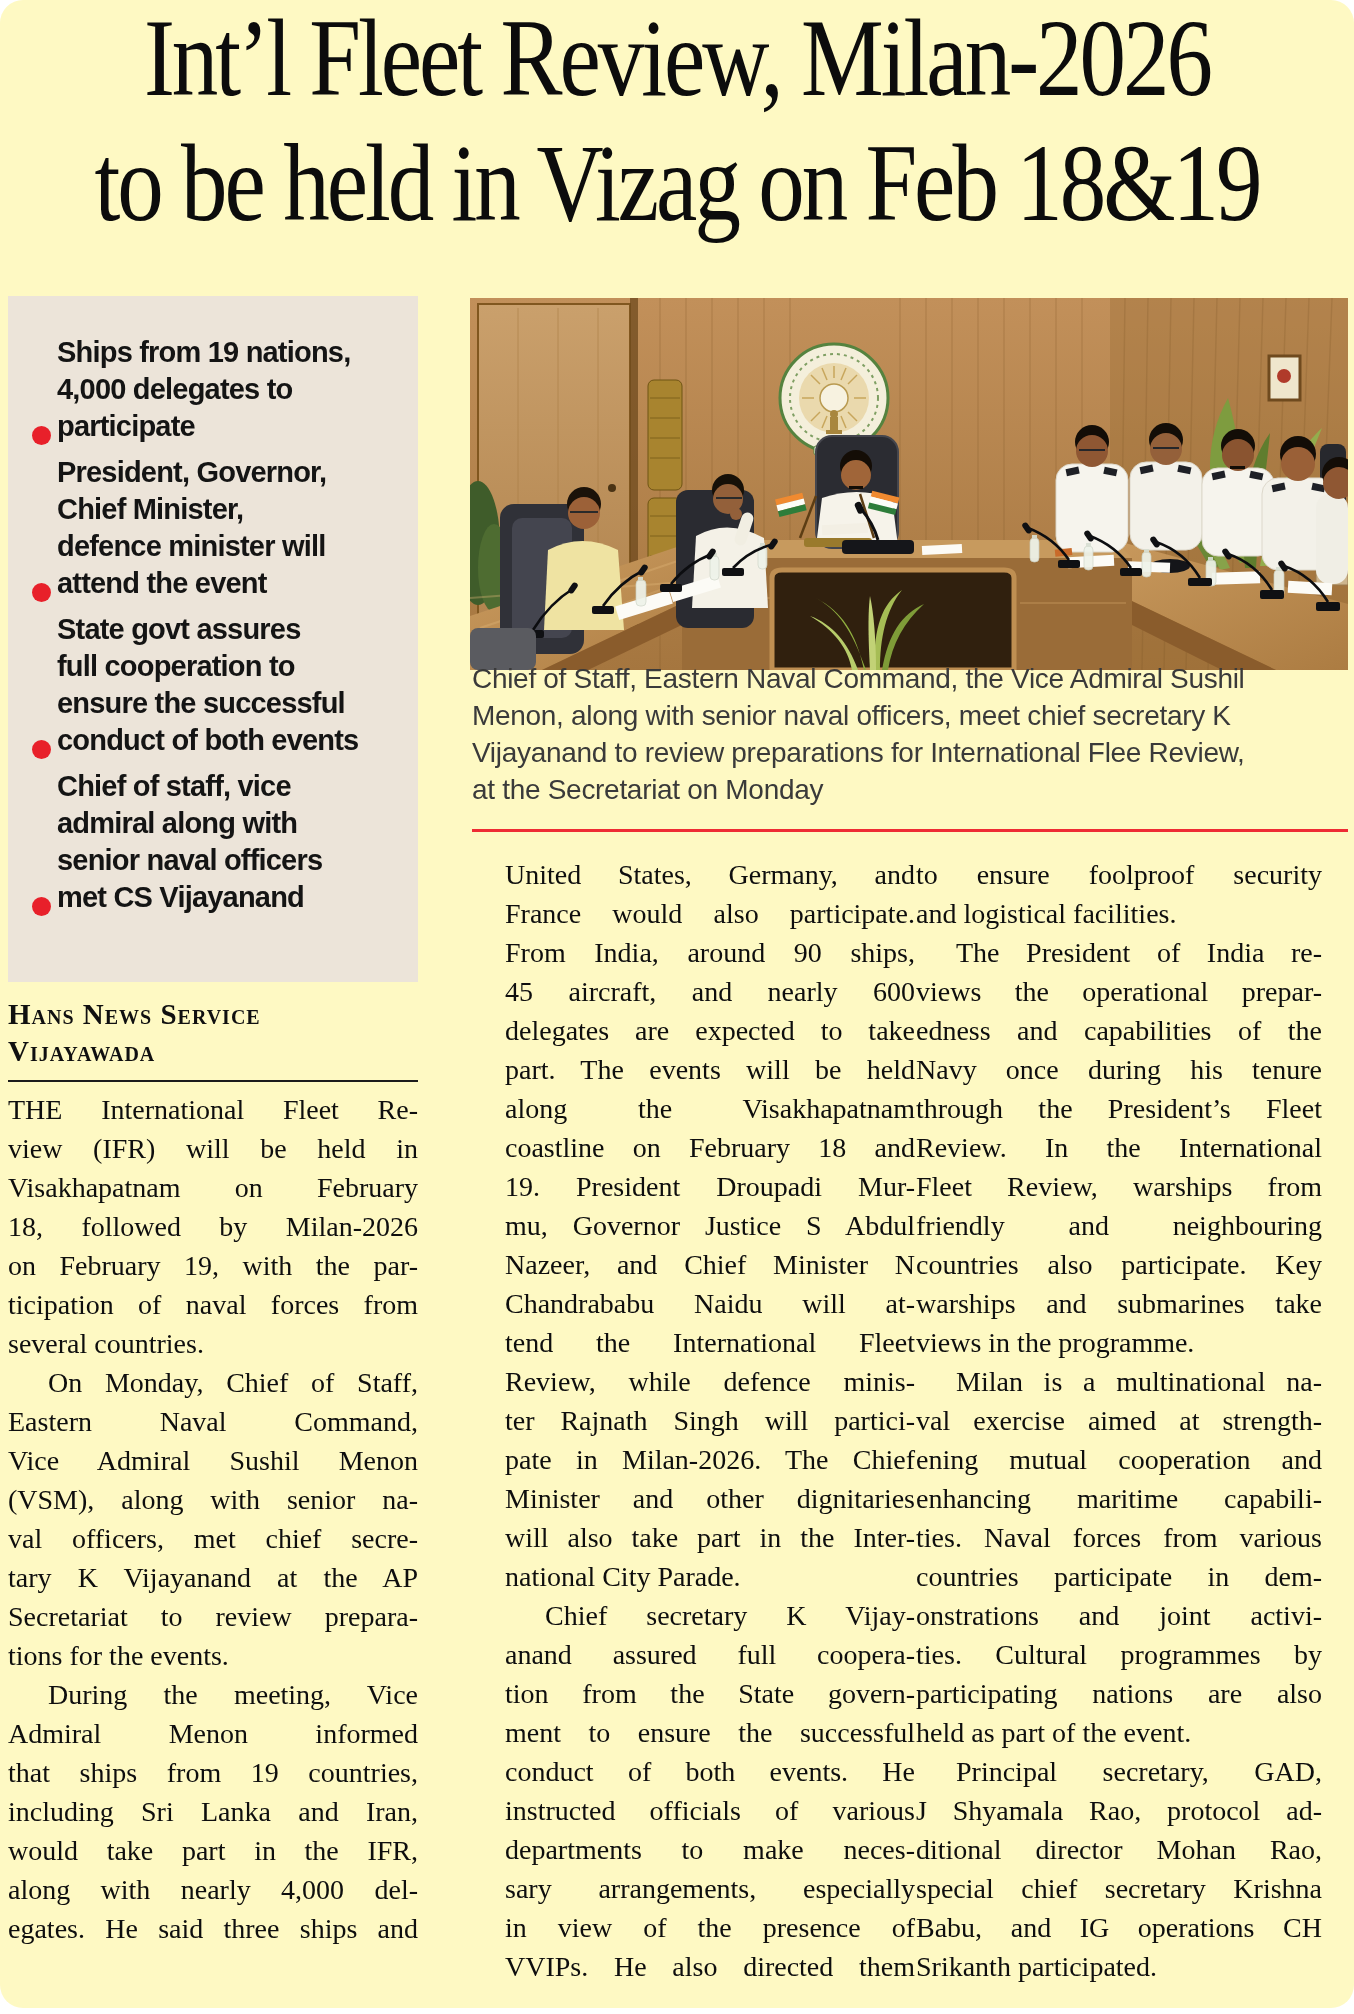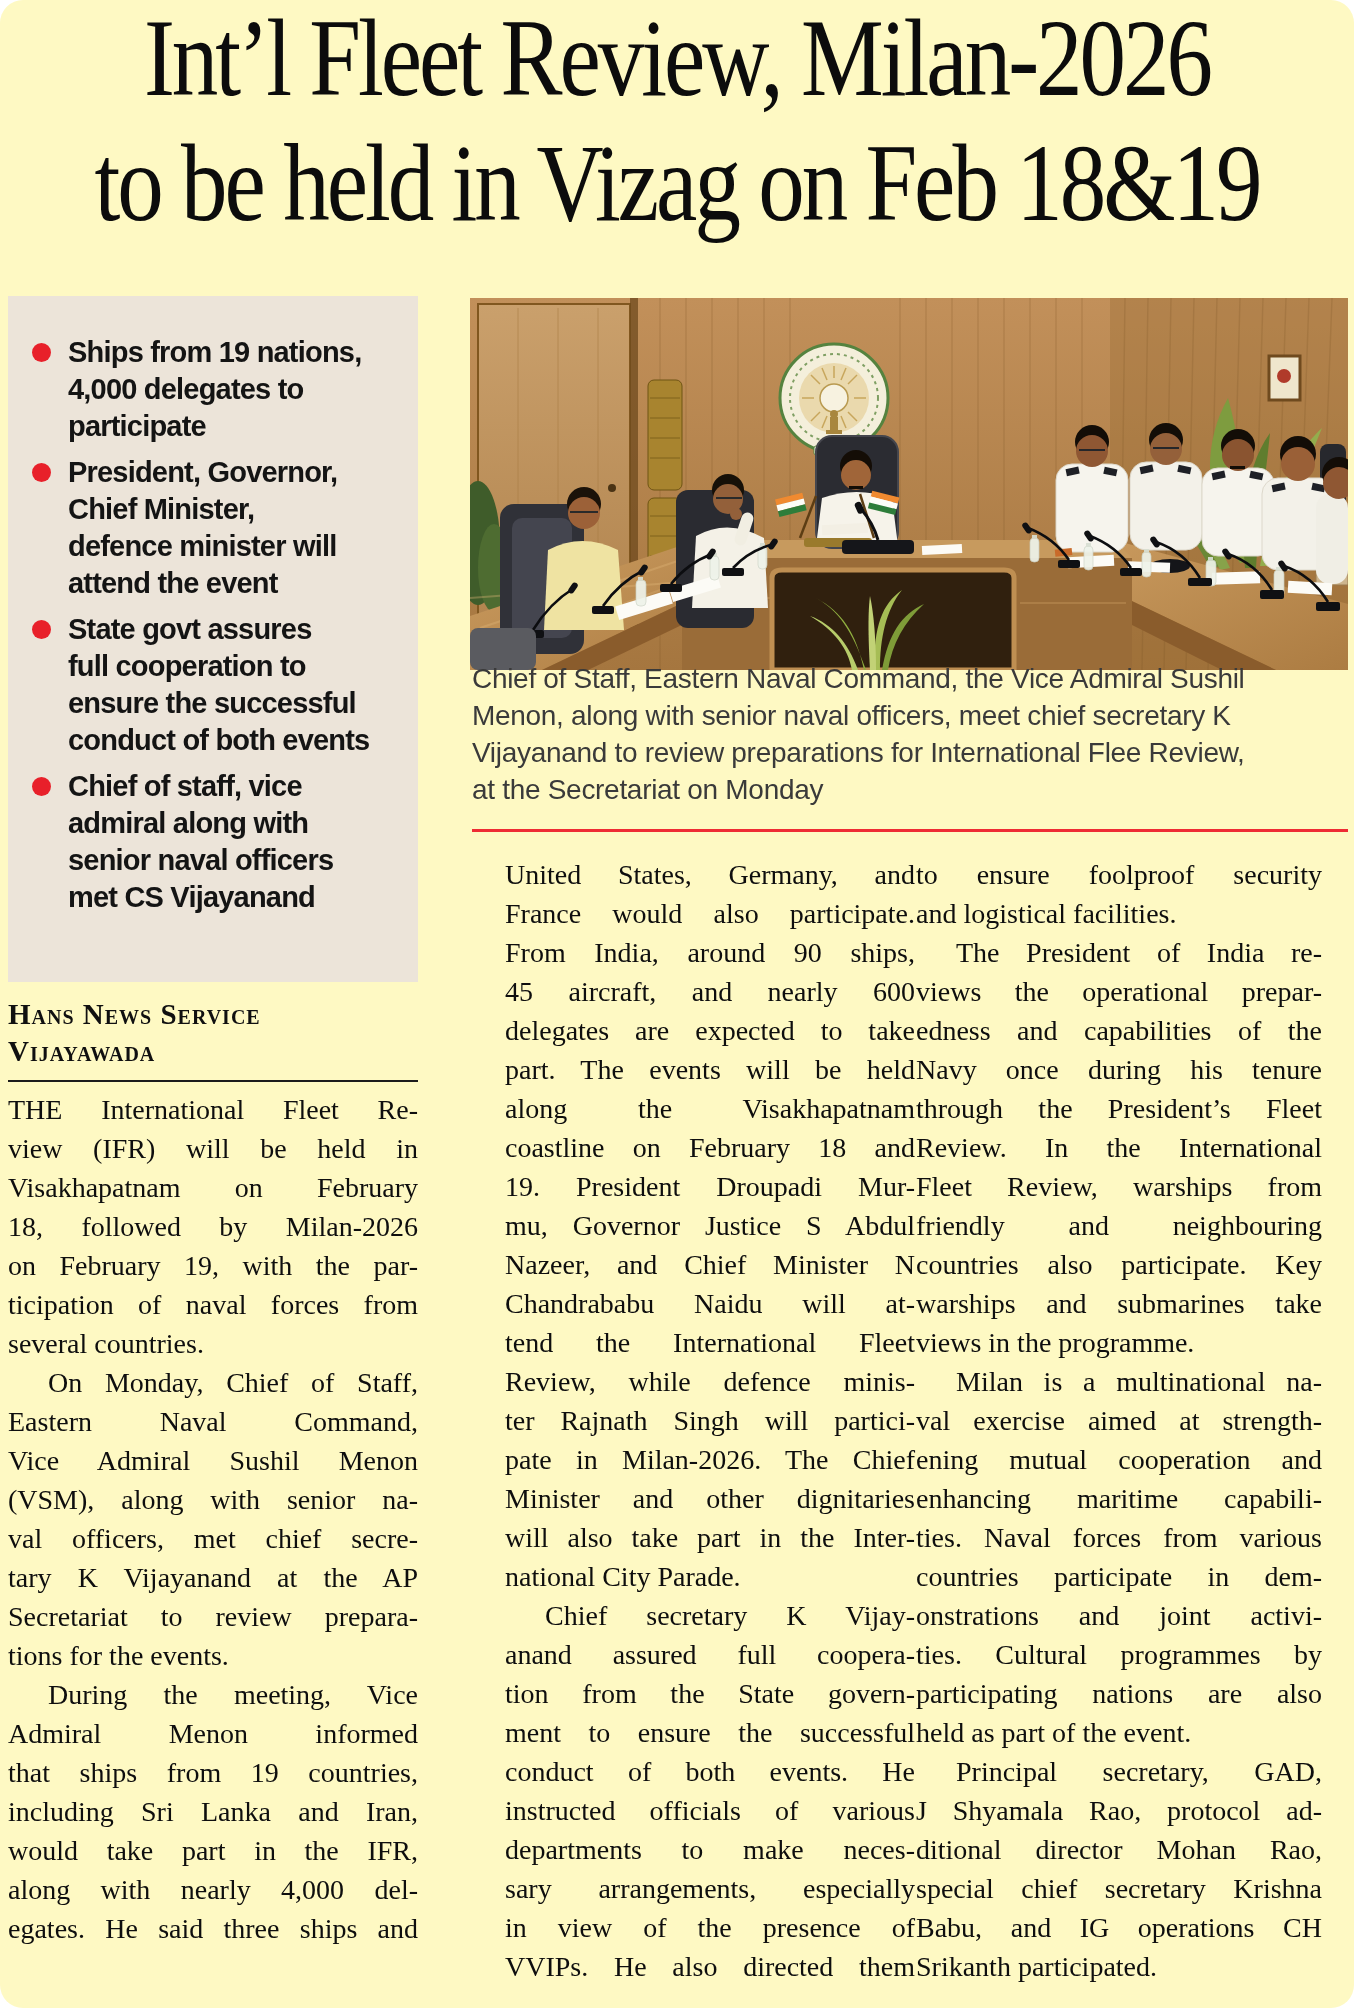--- a/index.html
+++ b/index.html
@@ -8,21 +8,21 @@
   
   .headline{position:absolute;top:-4px;left:0;width:1354px;text-align:center;
             font-family:"Liberation Serif",serif;font-weight:normal;color:#0c0c0c;
             font-size:93px;line-height:106px;letter-spacing:-3px;margin:0;
             transform:scaleY(1.18);transform-origin:top center;}
   .headline span{display:block;white-space:nowrap;}
   
   .highlights{position:absolute;left:8px;top:296px;width:410px;height:686px;
               box-sizing:border-box;padding:38px 18px 0 24px;}
   .highlights ul{list-style:none;margin:0;padding:0;}
-  .highlights li{display:flex;gap:17px;margin-bottom:9px;}
+  .highlights li{display:flex;gap:6px;margin-bottom:9px;align-items:flex-end;}
   .dot{flex:none;width:19px;height:19px;border-radius:50%;margin-top:9px;}
   .hl-text{font-family:"Liberation Sans",sans-serif;font-weight:bold;font-size:29px;
            line-height:37px;color:#141414;letter-spacing:-0.8px;}
   
   .byline{position:absolute;left:8px;top:996px;width:410px;text-align:left;
           font-variant:small-caps;font-weight:bold;font-size:29px;line-height:37px;
           letter-spacing:1px;color:#101010;}
   .byline-rule{position:absolute;left:8px;top:1080px;width:410px;height:2px;background:#1c1c1c;}
   
   .photo{position:absolute;left:470px;top:298px;width:878px;height:372px;margin:0;}

